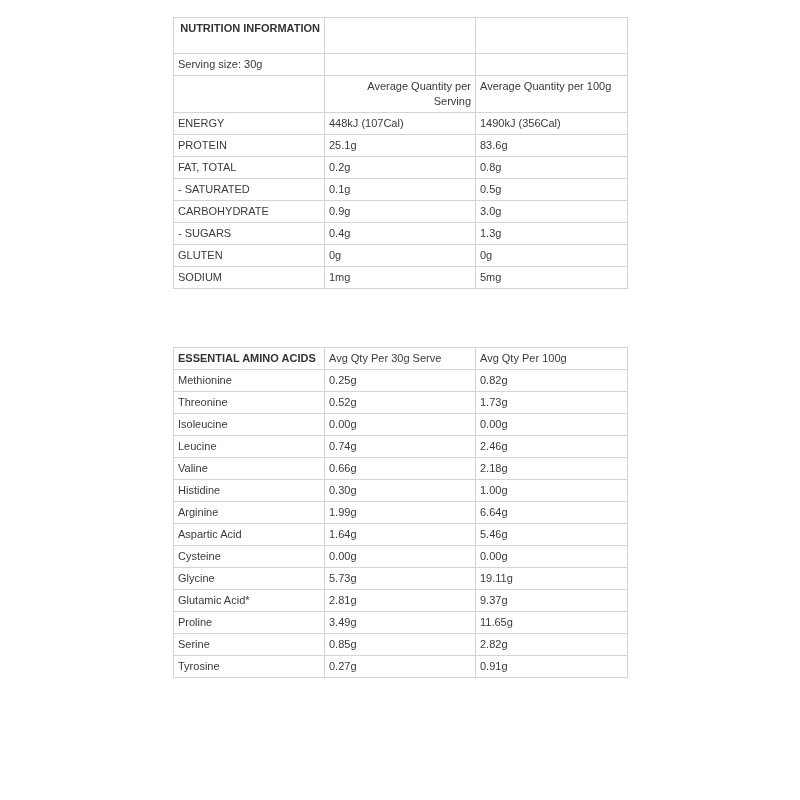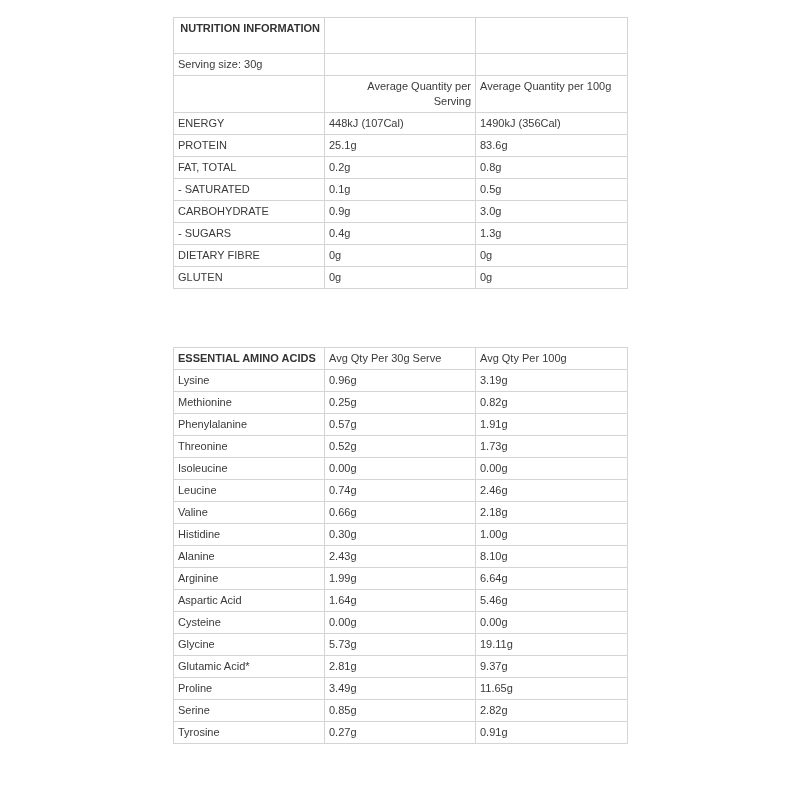--- a/index.html
+++ b/index.html
@@ -64,58 +64,48 @@
         <td>CARBOHYDRATE</td>
         <td>0.9g</td>
         <td>3.0g</td>
       </tr>
       <tr class="row">
         <td>- SUGARS</td>
         <td>0.4g</td>
         <td>1.3g</td>
       </tr>
       <tr class="row">
-        <td>DIETARY FIBRE</td>
+        <td>GLUTEN</td>
         <td>0g</td>
         <td>0g</td>
       </tr>
       <tr class="row">
-        <td>GLUTEN</td>
-        <td>0g</td>
-        <td>0g</td>
+        <td>SODIUM</td>
+        <td>1mg</td>
+        <td>5mg</td>
       </tr>
     </tbody>
 </table>
 
 <table id="t2">
   <colgroup>
       <col class="c1">
       <col class="c2">
       <col class="c3">
     </colgroup>
   <tbody id="t2-body">
     <tr>
       <td class="bold">ESSENTIAL AMINO ACIDS</td>
       <td>Avg Qty Per 30g Serve</td>
       <td>Avg Qty Per 100g</td>
     </tr>
-  <tr class="row">
-        <td>Lysine</td>
-        <td>0.96g</td>
-        <td>3.19g</td>
-      </tr>
       <tr class="row">
         <td>Methionine</td>
         <td>0.25g</td>
         <td>0.82g</td>
-      </tr>
-      <tr class="row">
-        <td>Phenylalanine</td>
-        <td>0.57g</td>
-        <td>1.91g</td>
       </tr>
       <tr class="row">
         <td>Threonine</td>
         <td>0.52g</td>
         <td>1.73g</td>
       </tr>
       <tr class="row">
         <td>Isoleucine</td>
         <td>0.00g</td>
         <td>0.00g</td>
@@ -130,25 +120,20 @@
         <td>0.66g</td>
         <td>2.18g</td>
       </tr>
       <tr class="row">
         <td>Histidine</td>
         <td>0.30g</td>
         <td>1.00g</td>
       </tr>
     </tbody>
   <tbody id="t2-body-ne">
-  <tr class="row">
-        <td>Alanine</td>
-        <td>2.43g</td>
-        <td>8.10g</td>
-      </tr>
       <tr class="row">
         <td>Arginine</td>
         <td>1.99g</td>
         <td>6.64g</td>
       </tr>
       <tr class="row">
         <td>Aspartic Acid</td>
         <td>1.64g</td>
         <td>5.46g</td>
       </tr>

